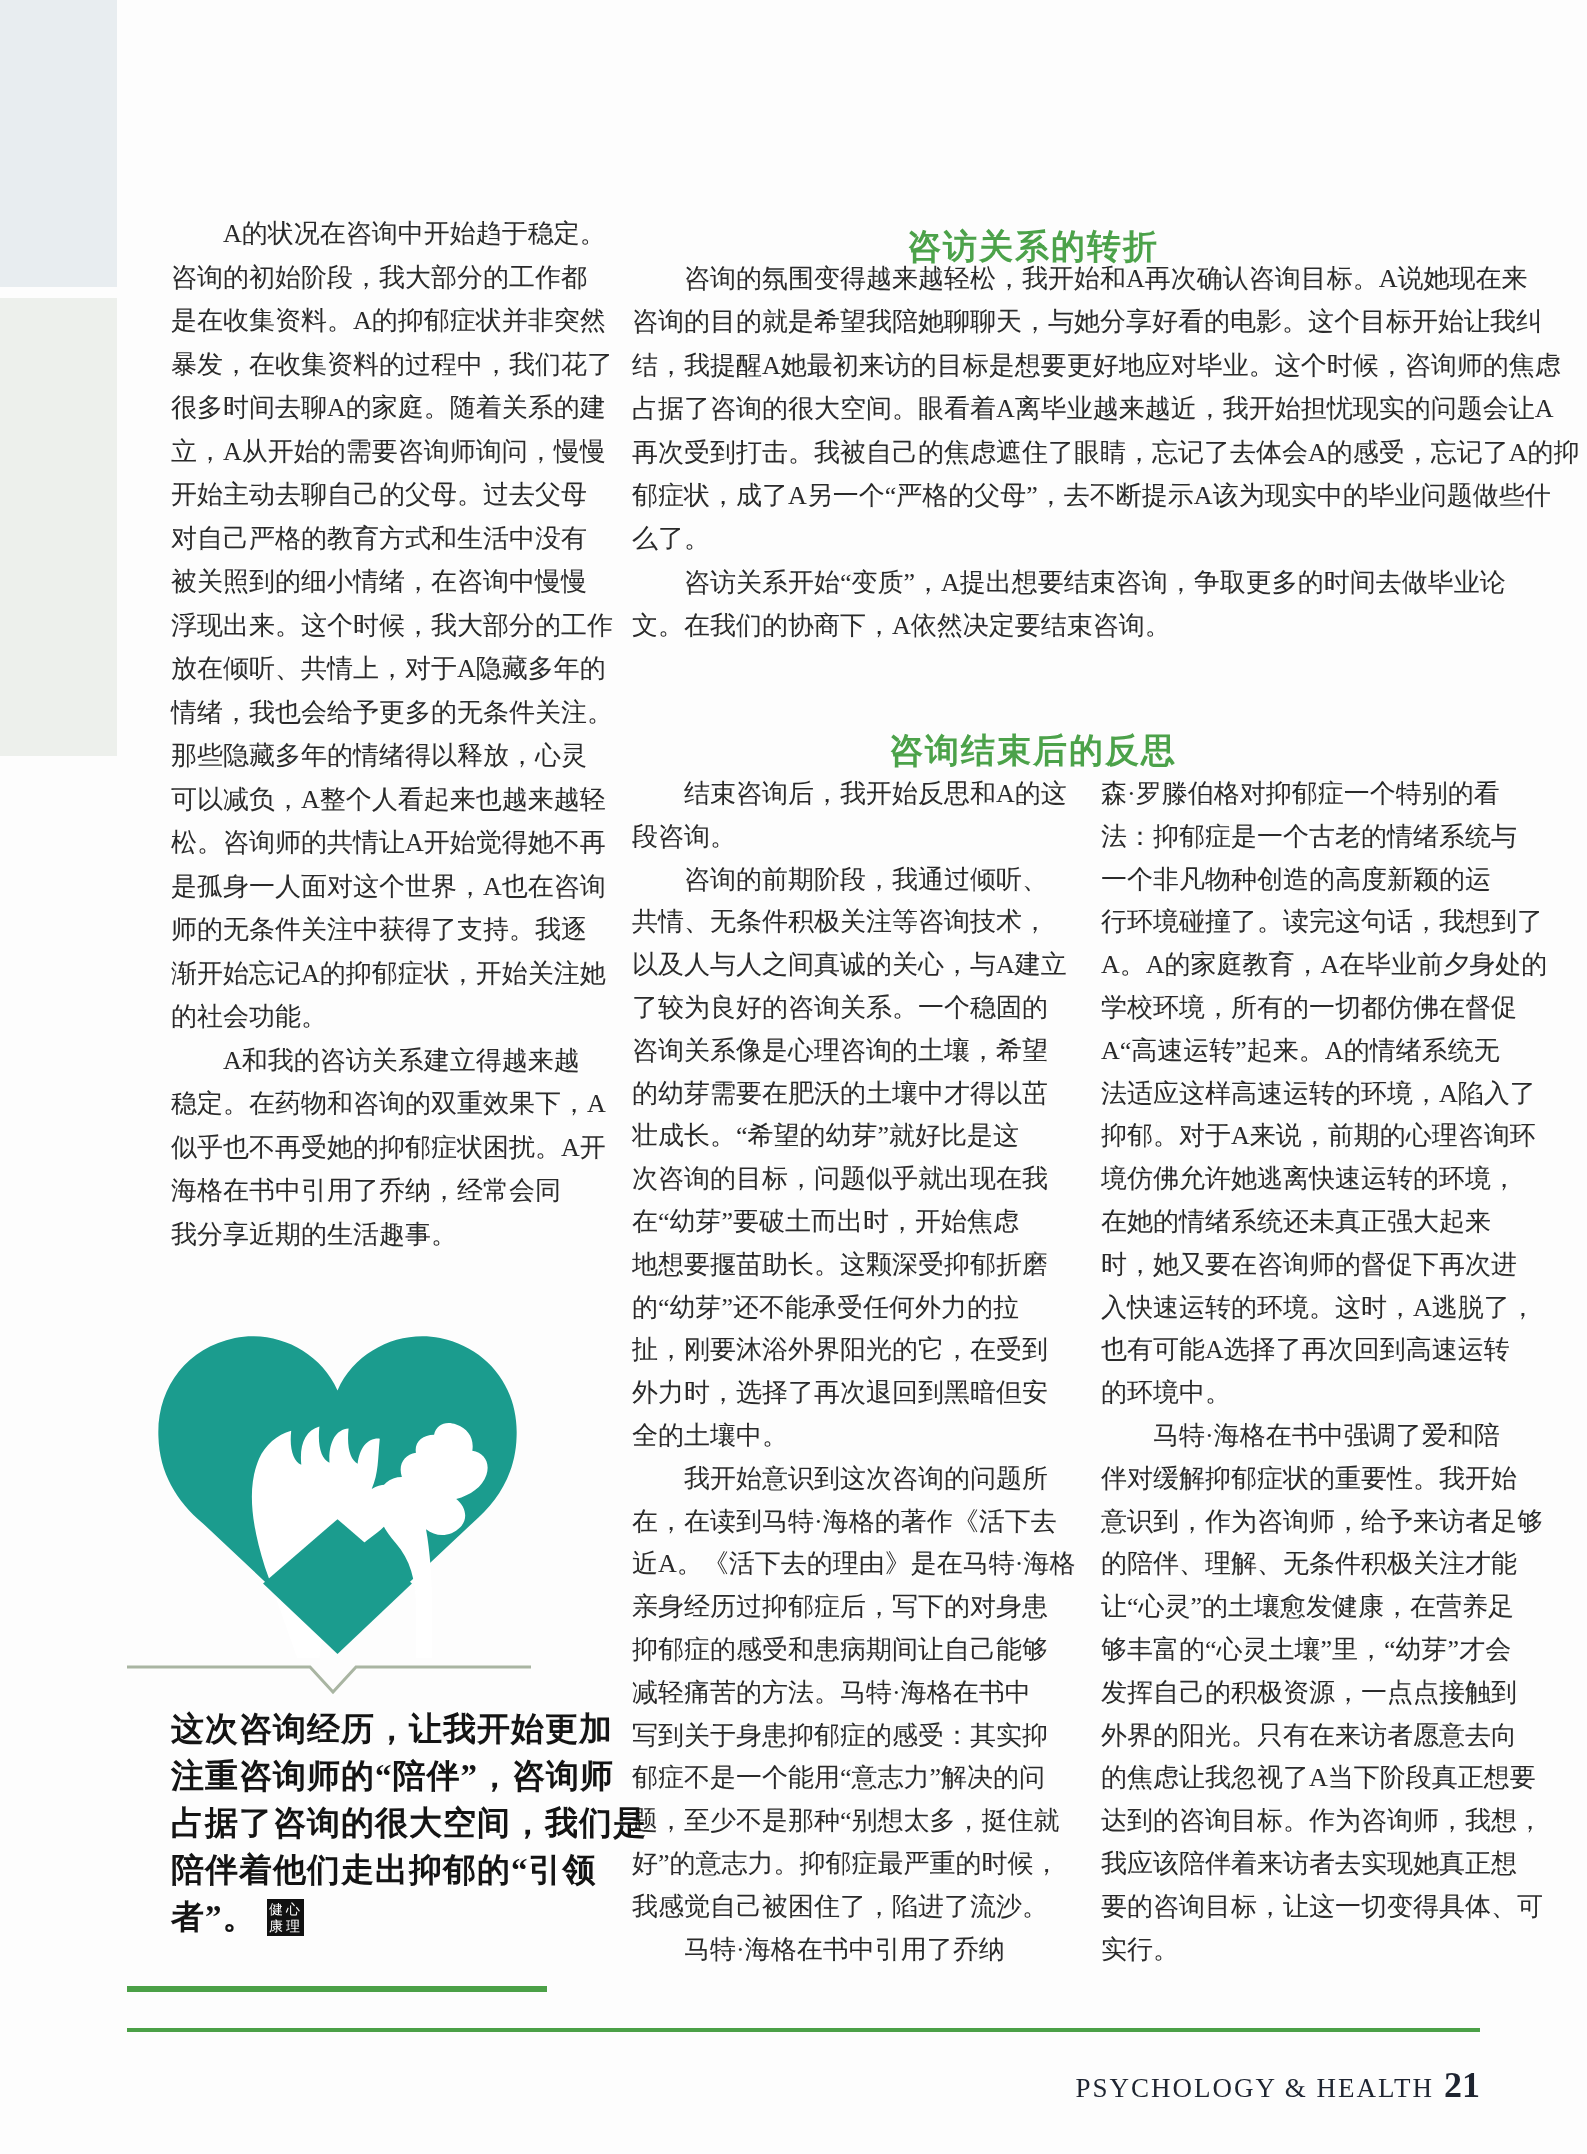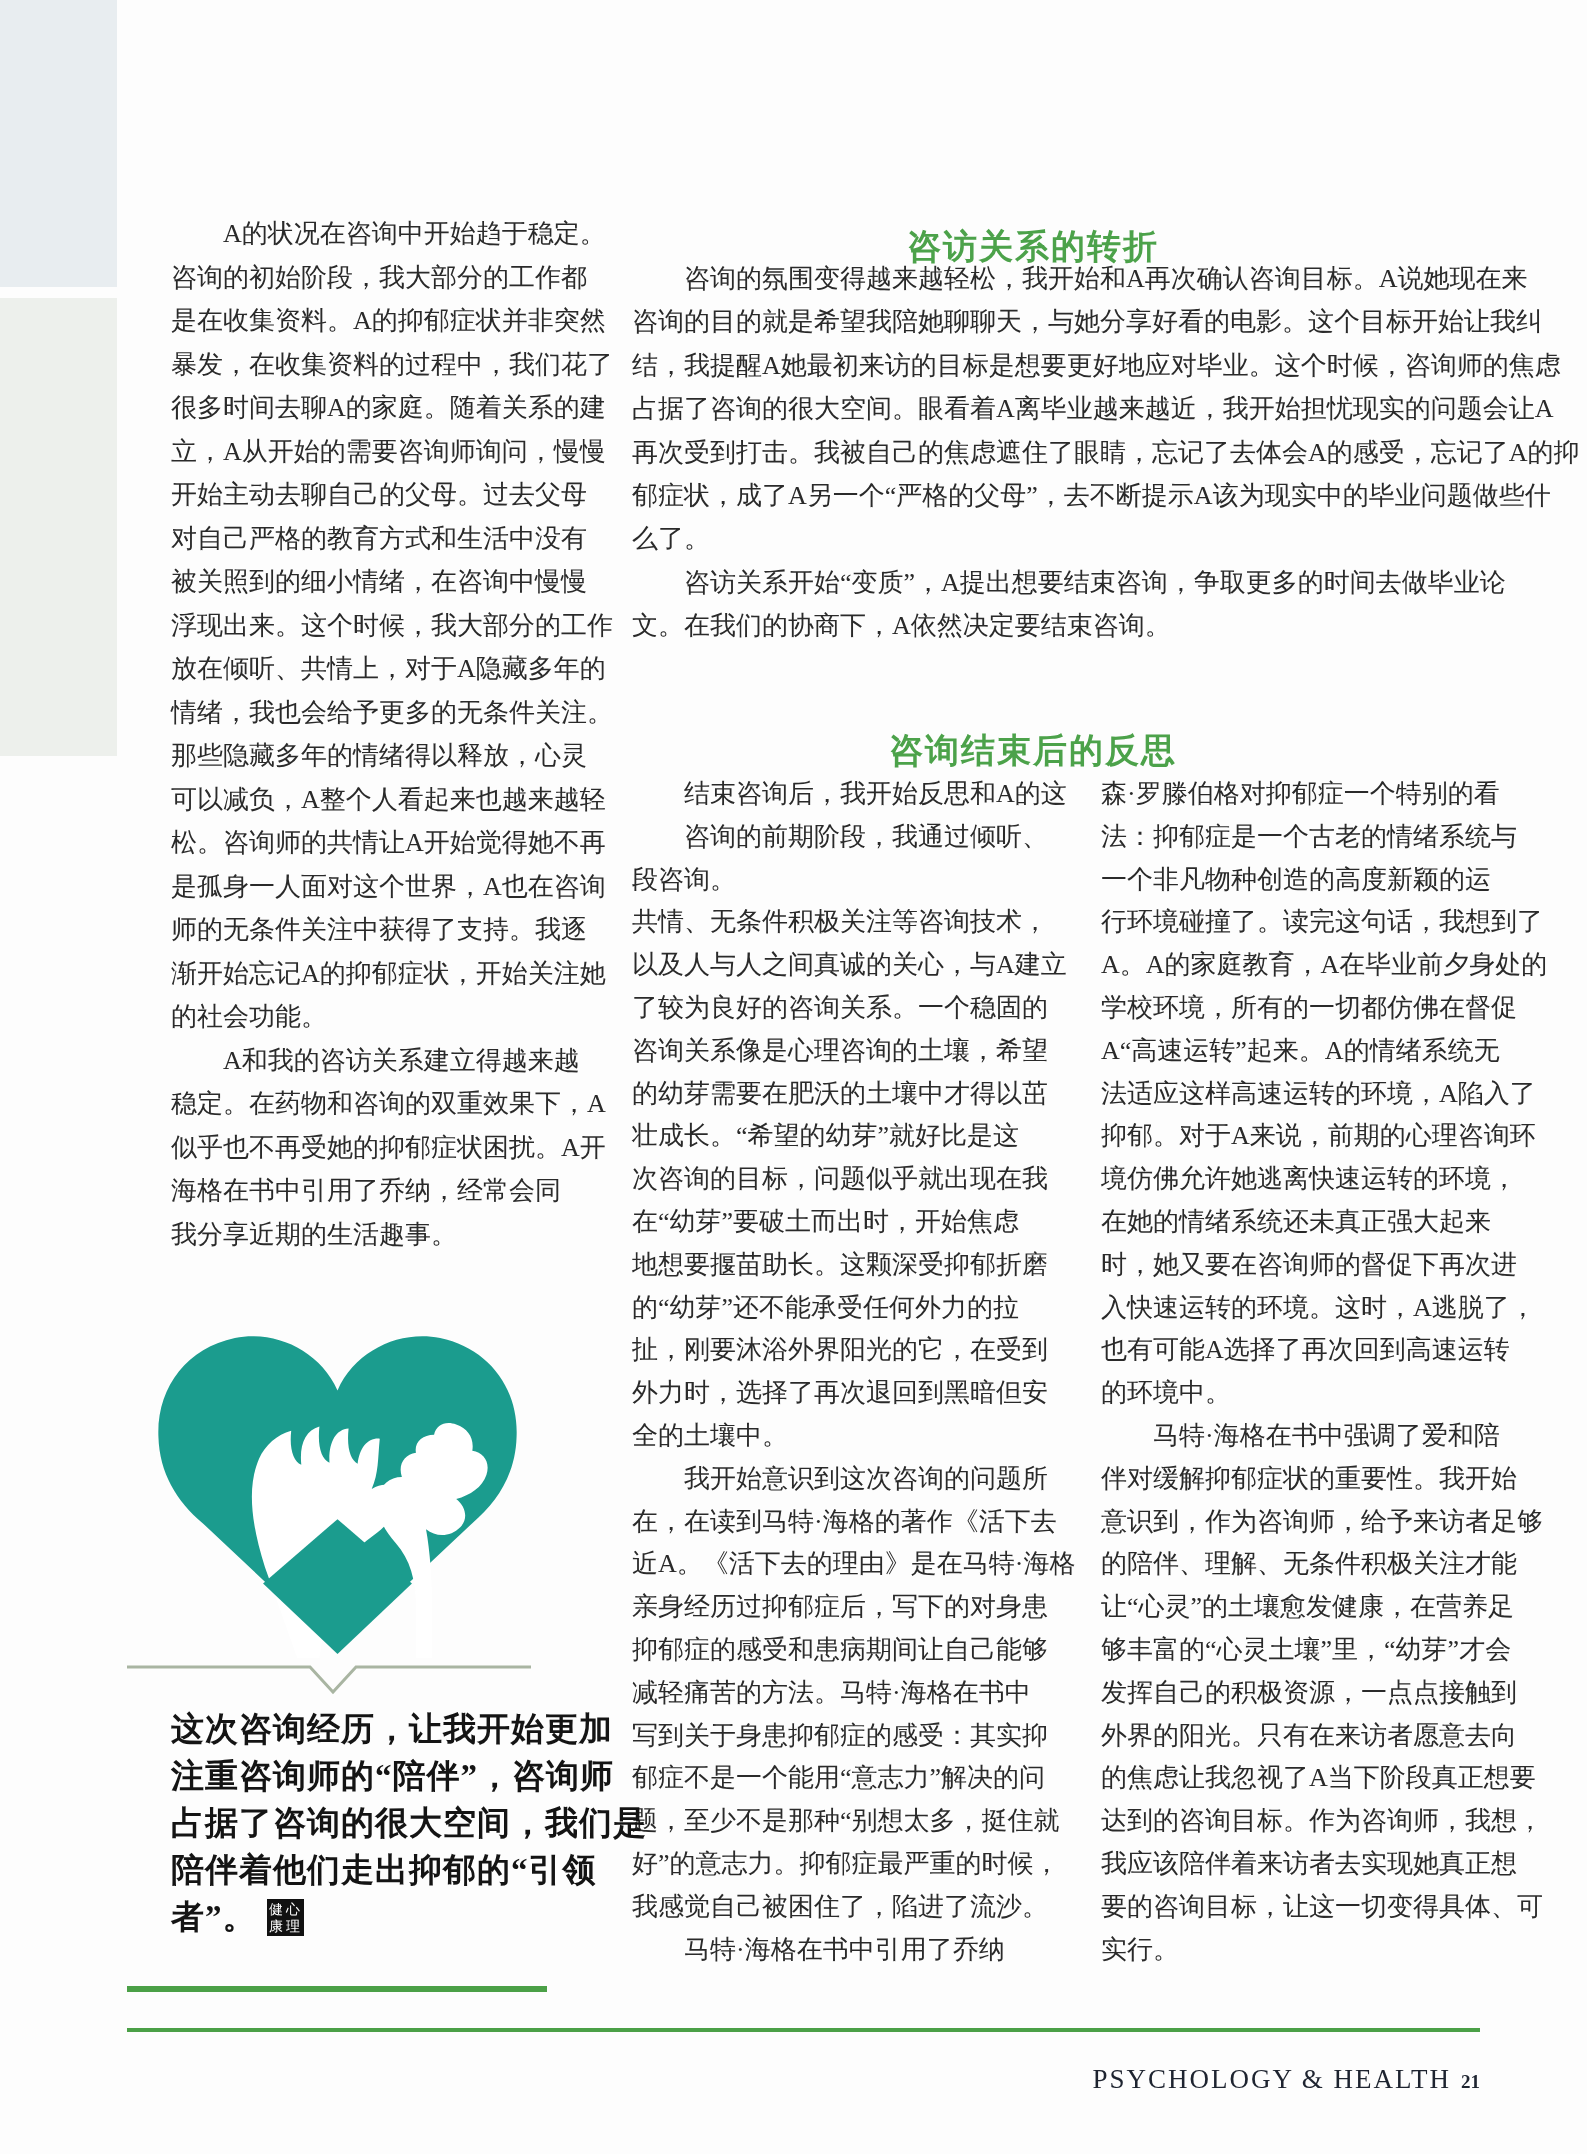--- a/index.html
+++ b/index.html
@@ -50,21 +50,21 @@
     font-family:"Liberation Sans","DejaVu Sans",sans-serif;
   }
   #quote-underline{position:absolute;left:127px;top:1986px;width:420px;height:6px;background:var(--rule-green);}
   #footer-rule{position:absolute;left:127px;top:2028px;width:1353px;height:4px;background:var(--rule-green);}
 
   #footer{
     position:absolute;left:900px;top:2064px;width:580px;text-align:right;
     color:var(--footer-ink);font-size:27px;letter-spacing:2px;
     font-family:"Liberation Serif","DejaVu Serif",serif;
   }
-  #footer .pagenum{font-weight:700;font-size:19px;letter-spacing:0;margin-left:10px;}
+  #footer .pagenum{font-weight:700;font-size:36px;letter-spacing:0;margin-left:10px;}
 </style>
 </head>
 <body>
 
 <div id="page">
 
   <div id="edge-bar-top" class="edge-bar"></div>
   <div id="edge-bar-mid" class="edge-bar"></div>
 
   <div id="left-col" class="colblock">
@@ -103,22 +103,22 @@
       <div class="tl">再次受到打击。我被自己的焦虑遮住了眼睛，忘记了去体会A的感受，忘记了A的抑</div>
       <div class="tl">郁症状，成了A另一个“严格的父母”，去不断提示A该为现实中的毕业问题做些什</div>
       <div class="tl">么了。</div>
       <div class="tl">　　咨访关系开始“变质”，A提出想要结束咨询，争取更多的时间去做毕业论</div>
       <div class="tl">文。在我们的协商下，A依然决定要结束咨询。</div>
     </div>
 
   <div id="sec2-heading">咨询结束后的反思</div>
   <div id="sec2-mid" class="colblock">
       <div class="tl">　　结束咨询后，我开始反思和A的这</div>
+      <div class="tl">段咨询。</div>
       <div class="tl">　　咨询的前期阶段，我通过倾听、</div>
-      <div class="tl">段咨询。</div>
       <div class="tl">共情、无条件积极关注等咨询技术，</div>
       <div class="tl">以及人与人之间真诚的关心，与A建立</div>
       <div class="tl">了较为良好的咨询关系。一个稳固的</div>
       <div class="tl">咨询关系像是心理咨询的土壤，希望</div>
       <div class="tl">的幼芽需要在肥沃的土壤中才得以茁</div>
       <div class="tl">壮成长。“希望的幼芽”就好比是这</div>
       <div class="tl">次咨询的目标，问题似乎就出现在我</div>
       <div class="tl">在“幼芽”要破土而出时，开始焦虑</div>
       <div class="tl">地想要揠苗助长。这颗深受抑郁折磨</div>
       <div class="tl">的“幼芽”还不能承受任何外力的拉</div>

